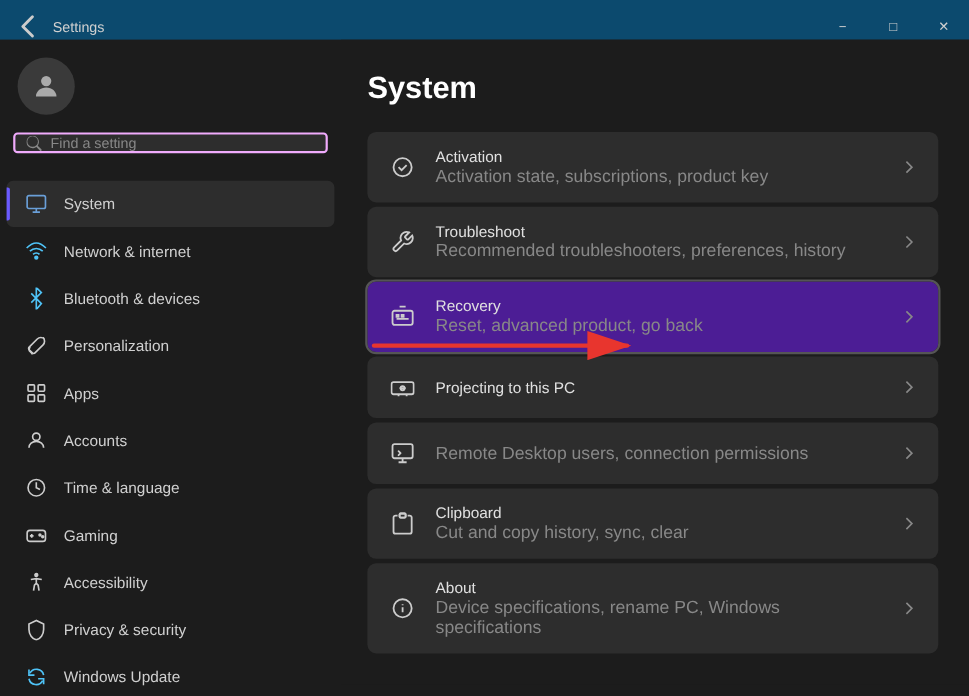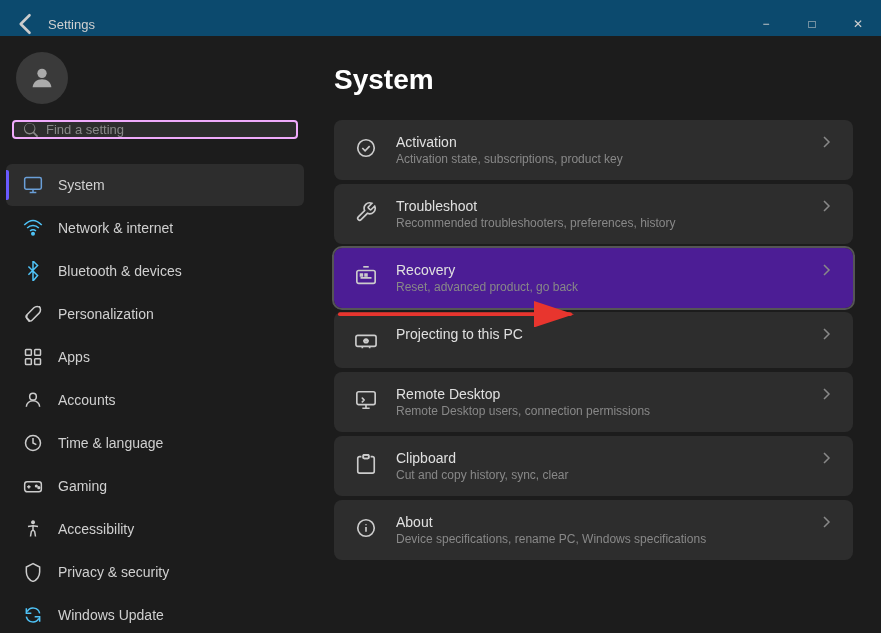--- a/index.html
+++ b/index.html
@@ -169,21 +169,21 @@
     }
 
     .settings-list {
       display: flex;
       flex-direction: column;
       gap: 4px;
     }
 
     .settings-item {
       display: flex;
-      align-items: flex-start;
+      align-items: center;
       background: #2d2d2d;
       border-radius: 8px;
       padding: 14px 18px;
       cursor: pointer;
       gap: 16px;
       transition: background 0.1s;
     }
     .settings-item.highlighted {
       background: #4c1d95;
       outline: 2px solid #555;
@@ -202,21 +202,21 @@
 
     .settings-item-text {
       flex: 1;
     }
     .settings-item-title {
       font-size: 14px;
       font-weight: 500;
       color: #e0e0e0;
     }
     .settings-item-desc {
-      font-size: 12px;
+      font-size: 16px;
       color: #888;
       margin-top: 2px;
     }
 
     .settings-item-chevron {
       color: #888;
       display: flex;
       align-items: center;
     }
     .settings-item-chevron svg { width: 16px; height: 16px; }
@@ -483,21 +483,20 @@
 
         <div class="settings-item">
           <div class="settings-item-icon">
             <svg viewBox="0 0 24 24" fill="none" stroke="#ccc" stroke-width="1.8">
                 <rect x="2" y="3" width="20" height="14" rx="2"></rect>
                 <path d="M8 21h8M12 17v4"></path>
                 <path d="M8 10l2 2-2 2" stroke-linecap="round" stroke-linejoin="round"></path>
               </svg>
           </div>
           <div class="settings-item-text">
-            <div class="settings-item-title">Remote Desktop</div>
             <div class="settings-item-desc">Remote Desktop users, connection permissions</div>
           </div>
           <div class="settings-item-chevron">
             <svg viewBox="0 0 16 16" fill="none" stroke="currentColor" stroke-width="1.5">
                 <path d="M5 3l5 5-5 5"></path>
               </svg>
           </div>
         </div>
 
         <div class="settings-item">

